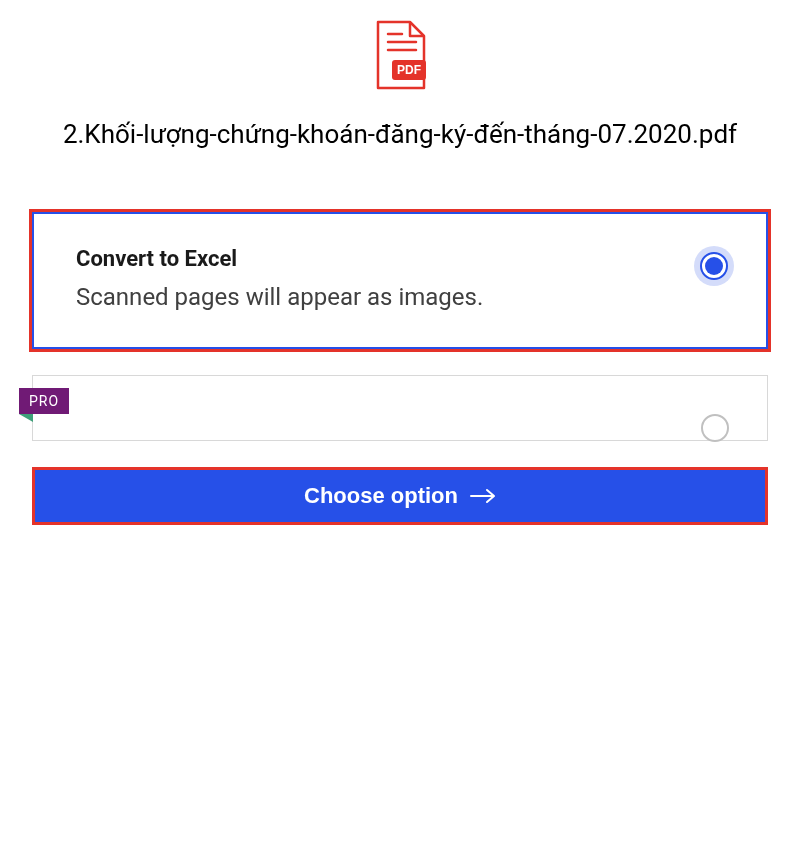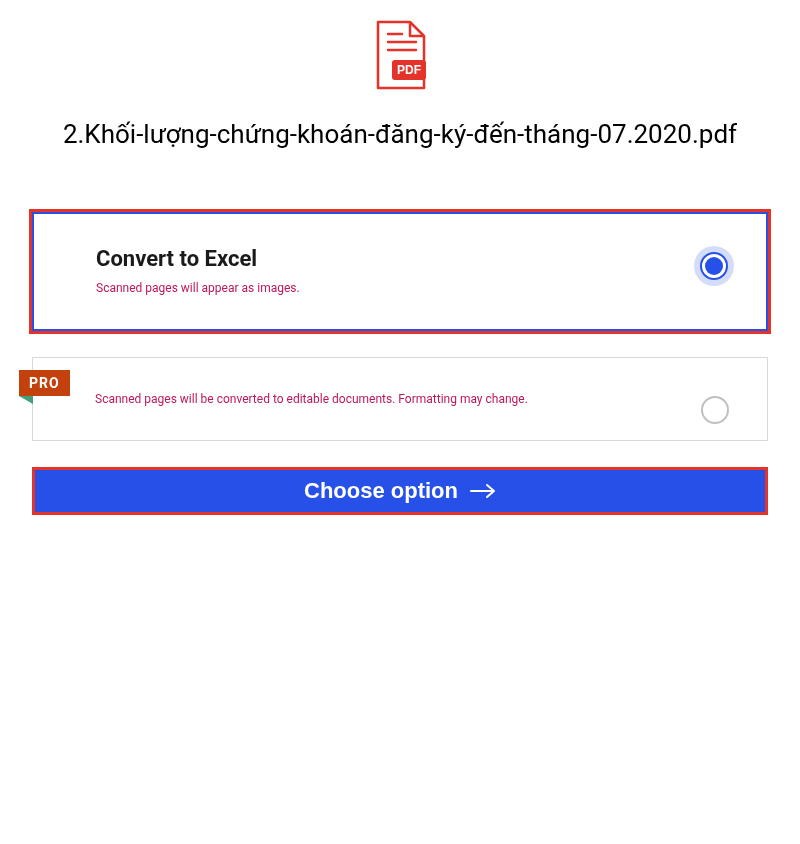--- a/index.html
+++ b/index.html
@@ -27,37 +27,37 @@
       padding: 0 20px;
     }
     .file-size {
       font-size: 22px;
       color: #888888;
       font-weight: 300;
     }
     .option-card {
       position: relative;
       border: 1px solid #d8d8d8;
-      padding: 32px 32px 32px 62px;
+      padding: 32px 32px 32px 42px;
       margin-bottom: 26px;
     }
     .option-card.selected {
       border: 2px solid #2650e8;
       outline: 3px solid #e4332a;
       outline-offset: 0px;
     }
     .option-title {
       font-size: 22px;
       font-weight: 700;
       color: #1a1a1a;
       margin-bottom: 8px;
     }
     .option-desc {
-      font-size: 12px;
-      color: #be185d;
+      font-size: 24px;
+      color: #404040;
       line-height: 1.5;
     }
     .radio {
       position: absolute;
       top: 38px;
       right: 38px;
       width: 28px;
       height: 28px;
       border-radius: 50%;
       border: 2px solid #c0c0c0;
@@ -71,39 +71,39 @@
       content: "";
       position: absolute;
       top: 3px; left: 3px; right: 3px; bottom: 3px;
       border-radius: 50%;
       background: #2650e8;
     }
     .pro-badge {
       position: absolute;
       top: 12px;
       left: -14px;
-      background: #c2410c;
+      background: #701a75;
       color: #ffffff;
       font-size: 14px;
-      font-weight: 700;
+      font-weight: 400;
       letter-spacing: 1px;
       padding: 5px 10px;
     }
     .pro-badge::after {
       content: "";
       position: absolute;
       left: 0;
       bottom: -8px;
       width: 0; height: 0;
       border-left: 14px solid transparent;
       border-top: 8px solid #3fa07a;
     }
     .choose-btn {
       width: 100%;
-      height: 48px;
+      height: 58px;
       background: #2650e8;
       border: 3px solid #e4332a;
       color: #ffffff;
       font-size: 22px;
       font-weight: 700;
       display: flex;
       align-items: center;
       justify-content: center;
       cursor: pointer;
       gap: 12px;
@@ -132,21 +132,20 @@
 </div>
 
 <div class="option-card selected">
   <div class="option-title">Convert to Excel</div>
   <div class="option-desc">Scanned pages will appear as images.</div>
   <div class="radio checked"></div>
 </div>
 
 <div class="option-card">
   <div class="pro-badge">PRO</div>
-  <div class="option-desc">Scanned pages will be converted to editable documents. Formatting may change.</div>
   <div class="radio"></div>
 </div>
 
 <button class="choose-btn">
   <span>Choose option</span>
   <span class="arrow">
     <svg width="26" height="16" viewBox="0 0 26 16">
       <line x1="1" y1="8" x2="23" y2="8" stroke="#ffffff" stroke-width="2" stroke-linecap="round"></line>
       <polyline points="17,2 24,8 17,14" fill="none" stroke="#ffffff" stroke-width="2" stroke-linecap="round" stroke-linejoin="round"></polyline>
     </svg>

